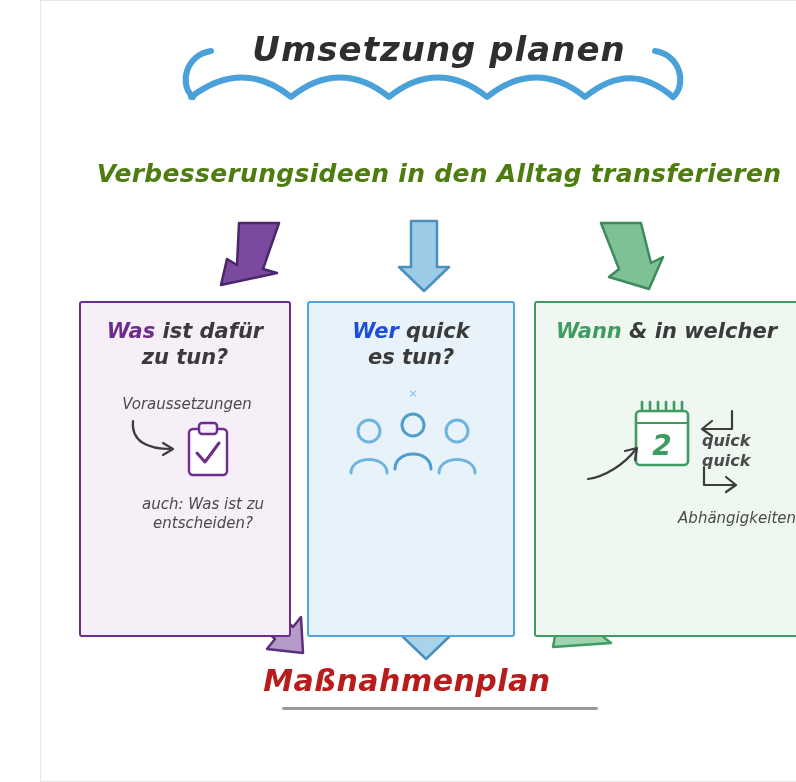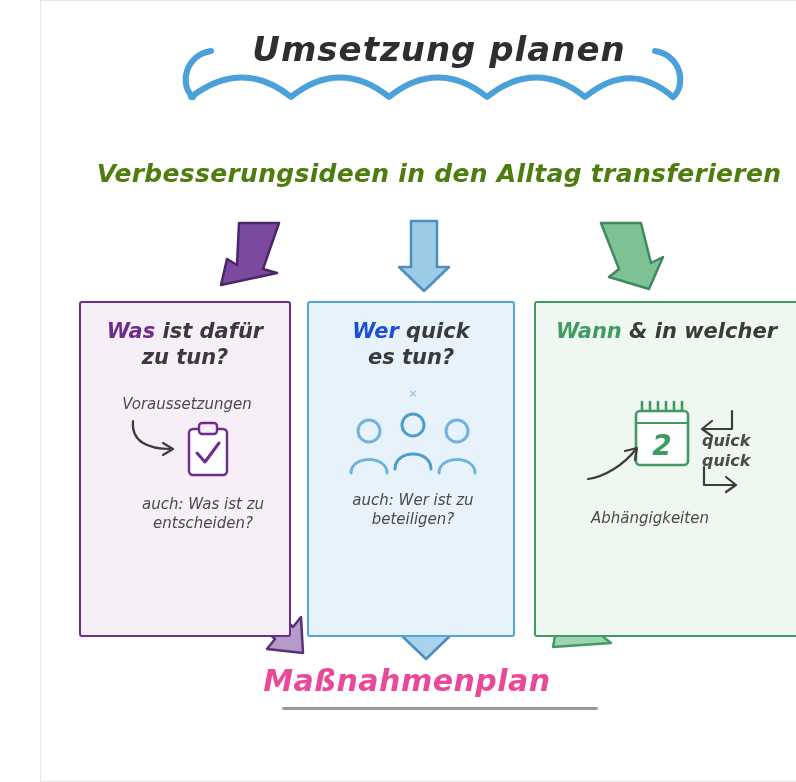--- a/index.html
+++ b/index.html
@@ -201,21 +201,21 @@
     width: 96px;
     text-align: left;
     font-weight: bold;
     font-style: italic;
     font-size: 16px;
   }
   .g-abh {
     top: 206px;
     left: 55px;
     width: 205px;
-    text-align: left;
+    text-align: right;
   }
   .g-arrow-left {
     position: absolute;
     top: 140px;
     left: 48px;
     width: 60px;
     height: 42px;
   }
   .g-arrow-r1 {
     position: absolute;
@@ -235,21 +235,21 @@
   
   .result {
     position: absolute;
     top: 662px;
     left: 0;
     width: 732px;
     text-align: center;
     font-size: 30px;
     font-weight: bold;
     font-style: italic;
-    color: #ec4899;
+    color: #b91c1c;
     letter-spacing: 0.5px;
   }
   .result-underline {
     position: absolute;
     top: 706px;
     left: 241px;
     width: 316px;
     height: 3px;
     background: #9a9a9a;
     border-radius: 2px;
@@ -351,24 +351,20 @@
         <circle cx="26" cy="20" r="11" fill="none" stroke="#6fb4de" stroke-width="3"></circle>
         <path d="M8 62 C8 44, 44 44, 44 62" fill="none" stroke="#6fb4de" stroke-width="3" stroke-linecap="round"></path>
 
         <circle cx="70" cy="14" r="11" fill="none" stroke="#4f9ecd" stroke-width="3"></circle>
         <path d="M52 58 C52 38, 88 38, 88 58" fill="none" stroke="#4f9ecd" stroke-width="3" stroke-linecap="round"></path>
 
         <circle cx="114" cy="20" r="11" fill="none" stroke="#6fb4de" stroke-width="3"></circle>
         <path d="M96 62 C96 44, 132 44, 132 62" fill="none" stroke="#6fb4de" stroke-width="3" stroke-linecap="round"></path>
       </svg>
 
-      <div class="card-sub b-bottom">
-        <span>auch: Wer ist zu</span><br>
-        <span>beteiligen?</span>
-      </div>
     </div>
 
     <div class="card card-green">
       <div class="card-head">
         <span class="kw-green">Wann</span><span> &amp; in welcher</span><br>
       </div>
 
       <svg class="calendar" viewBox="0 0 62 70">
         <rect x="5" y="12" width="52" height="54" rx="4" fill="#ffffff" stroke="#3e9c62" stroke-width="2.6"></rect>
         <path d="M5 24 L57 24" stroke="#3e9c62" stroke-width="2"></path>

